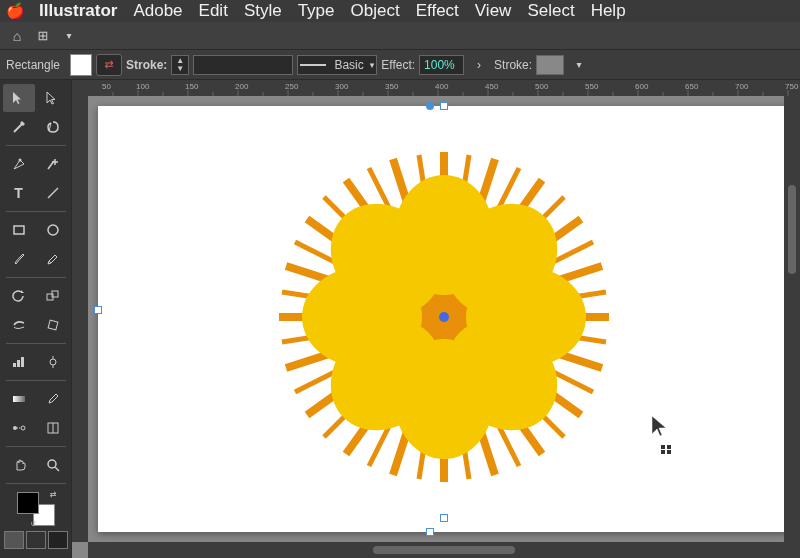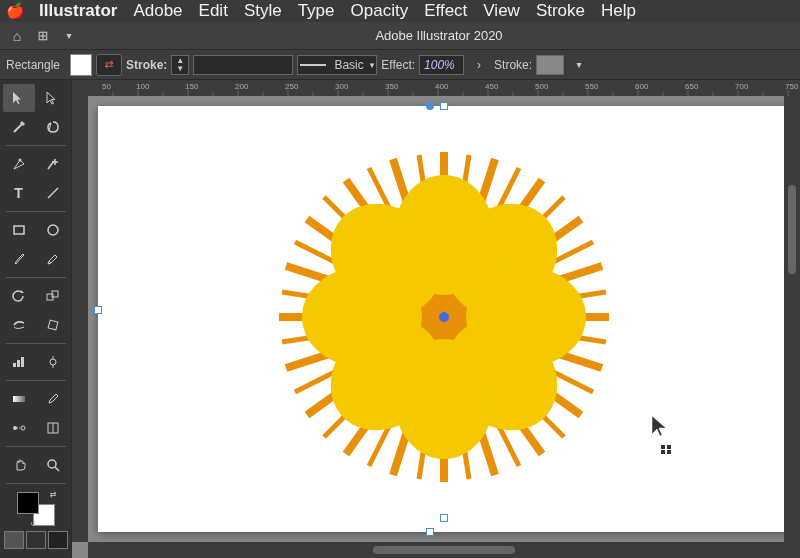--- a/index.html
+++ b/index.html
@@ -301,52 +301,51 @@
 
 <div class="menu-bar">
   <div class="menu-bar-apple">
     <span style="font-size:15px;">🍎</span>
   </div>
   <div class="menu-item app-title">Illustrator</div>
   <div class="menu-item">Adobe</div>
   <div class="menu-item">Edit</div>
   <div class="menu-item">Style</div>
   <div class="menu-item">Type</div>
-  <div class="menu-item">Opacity</div>
+  <div class="menu-item">Object</div>
   <div class="menu-item">Effect</div>
   <div class="menu-item">View</div>
-  <div class="menu-item">Stroke</div>
+  <div class="menu-item">Select</div>
   <div class="menu-item">Help</div>
 </div>
 
 <div class="toolbar1">
   <div class="toolbar-icon-btn home-icon">⌂</div>
   <div class="toolbar-icon-btn" style="font-size:13px;">⊞</div>
   <div class="toolbar-icon-btn" style="font-size:10px;">▾</div>
-  <div class="app-title-center">Adobe Illustrator 2020</div>
 </div>
 
 <div class="toolbar2">
   <span class="tool-label">Rectangle</span>
   <div class="color-swatch" style="background:white;"></div>
   <div class="toolbar-icon-btn" style="font-size:11px; color:#e05a5a; background:#2a2a2a; border:1px solid #666; width:26px; height:22px;">⇄</div>
   <span class="stroke-label">Stroke:</span>
   <div class="stroke-control">
     <span style="font-size:8px; line-height:1;">▲<br>▼</span>
   </div>
   <div class="stroke-value" style="width:100px; background:#2a2a2a; border:1px solid #666; height:20px;"></div>
   <div class="brush-selector">
     <span style="flex:1; display:flex; align-items:center;">
       <span style="flex:1; height:2px; background:#ccc; display:inline-block;"></span>
     </span>
     <span style="font-size:12px; color:#ccc; margin-left:4px;">Basic</span>
     <span style="font-size:9px; color:#ccc; margin-left:2px;">▾</span>
   </div>
   <span class="opacity-label">Effect:</span>
-  <div class="opacity-value" style="background:#2a2a2a; border:1px solid #666; display:flex; align-items:center; padding:0 4px; font-size:12px; color:#c4b5fd;font-style:italic;">100%</div>
+  <div class="opacity-value" style="background:#2a2a2a; border:1px solid #666; display:flex; align-items:center; padding:0 4px; font-size:12px; color:#5eead4;">100%</div>
   <div class="toolbar-icon-btn" style="font-size:12px;">›</div>
   <span class="style-label">Stroke:</span>
   <div class="style-swatch"></div>
   <div class="toolbar-icon-btn" style="font-size:10px;">▾</div>
 </div>
 
 <div class="main-area">
 
   <div class="left-toolbar">
     <div class="tool-row">

